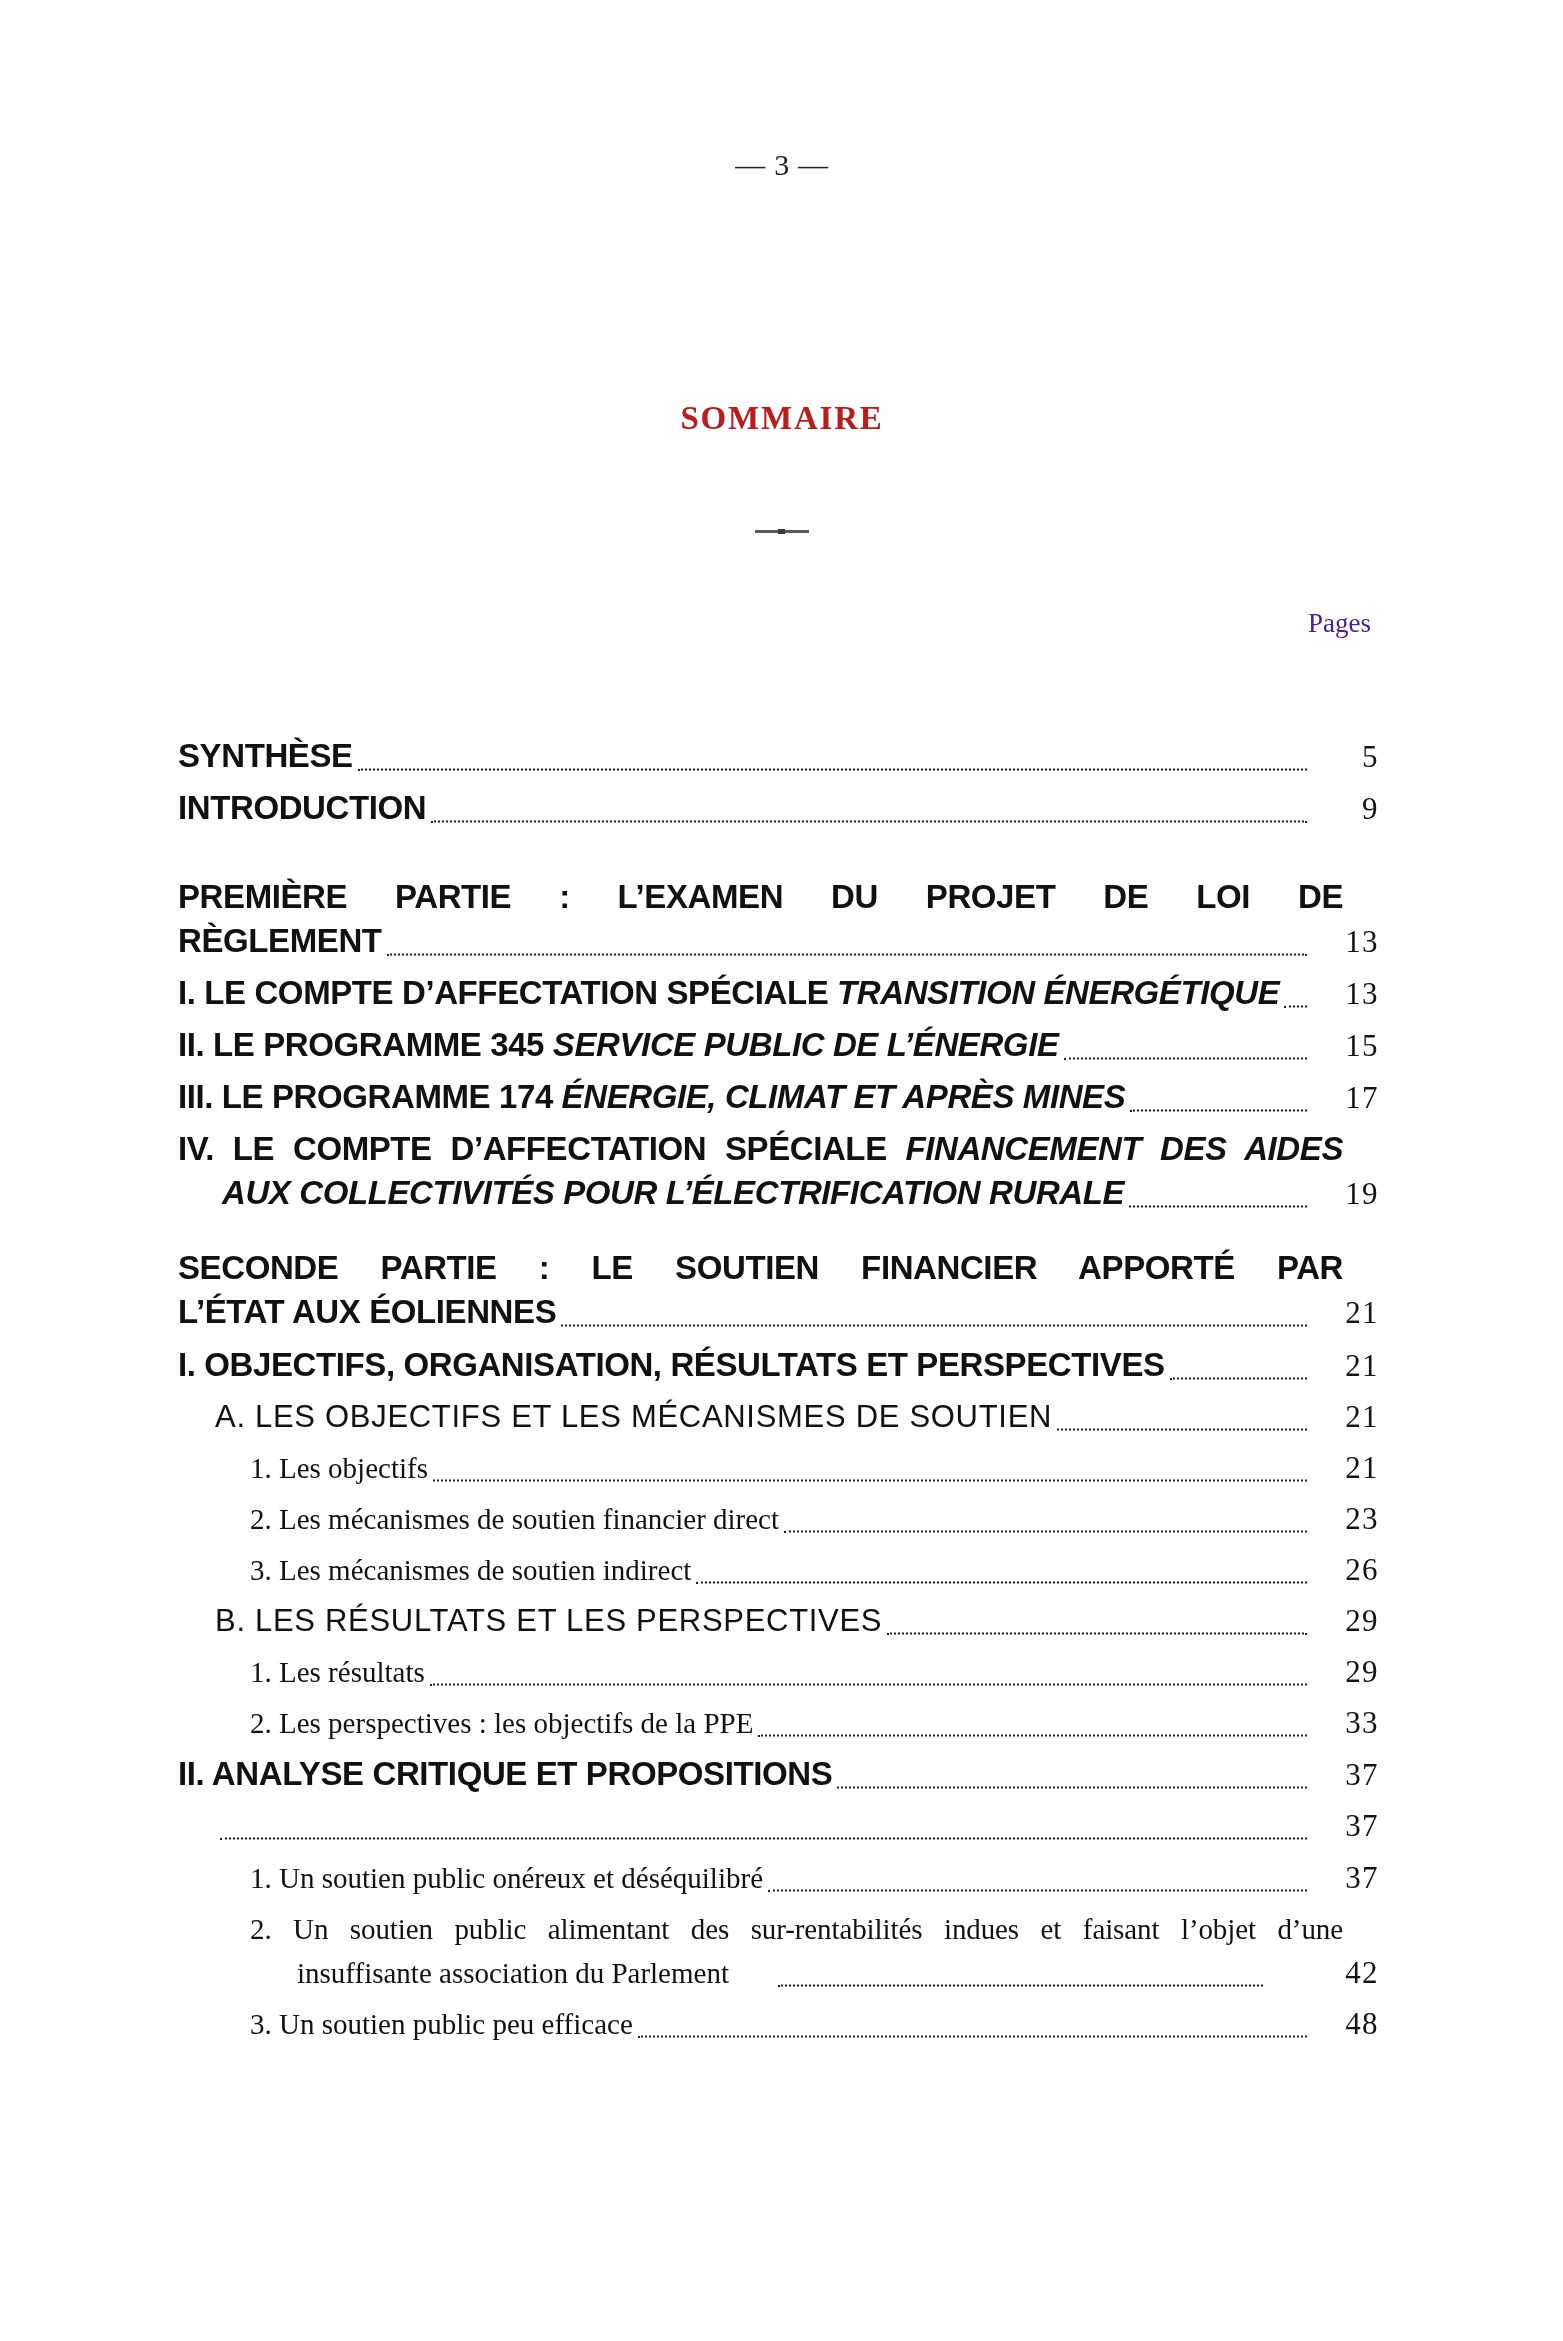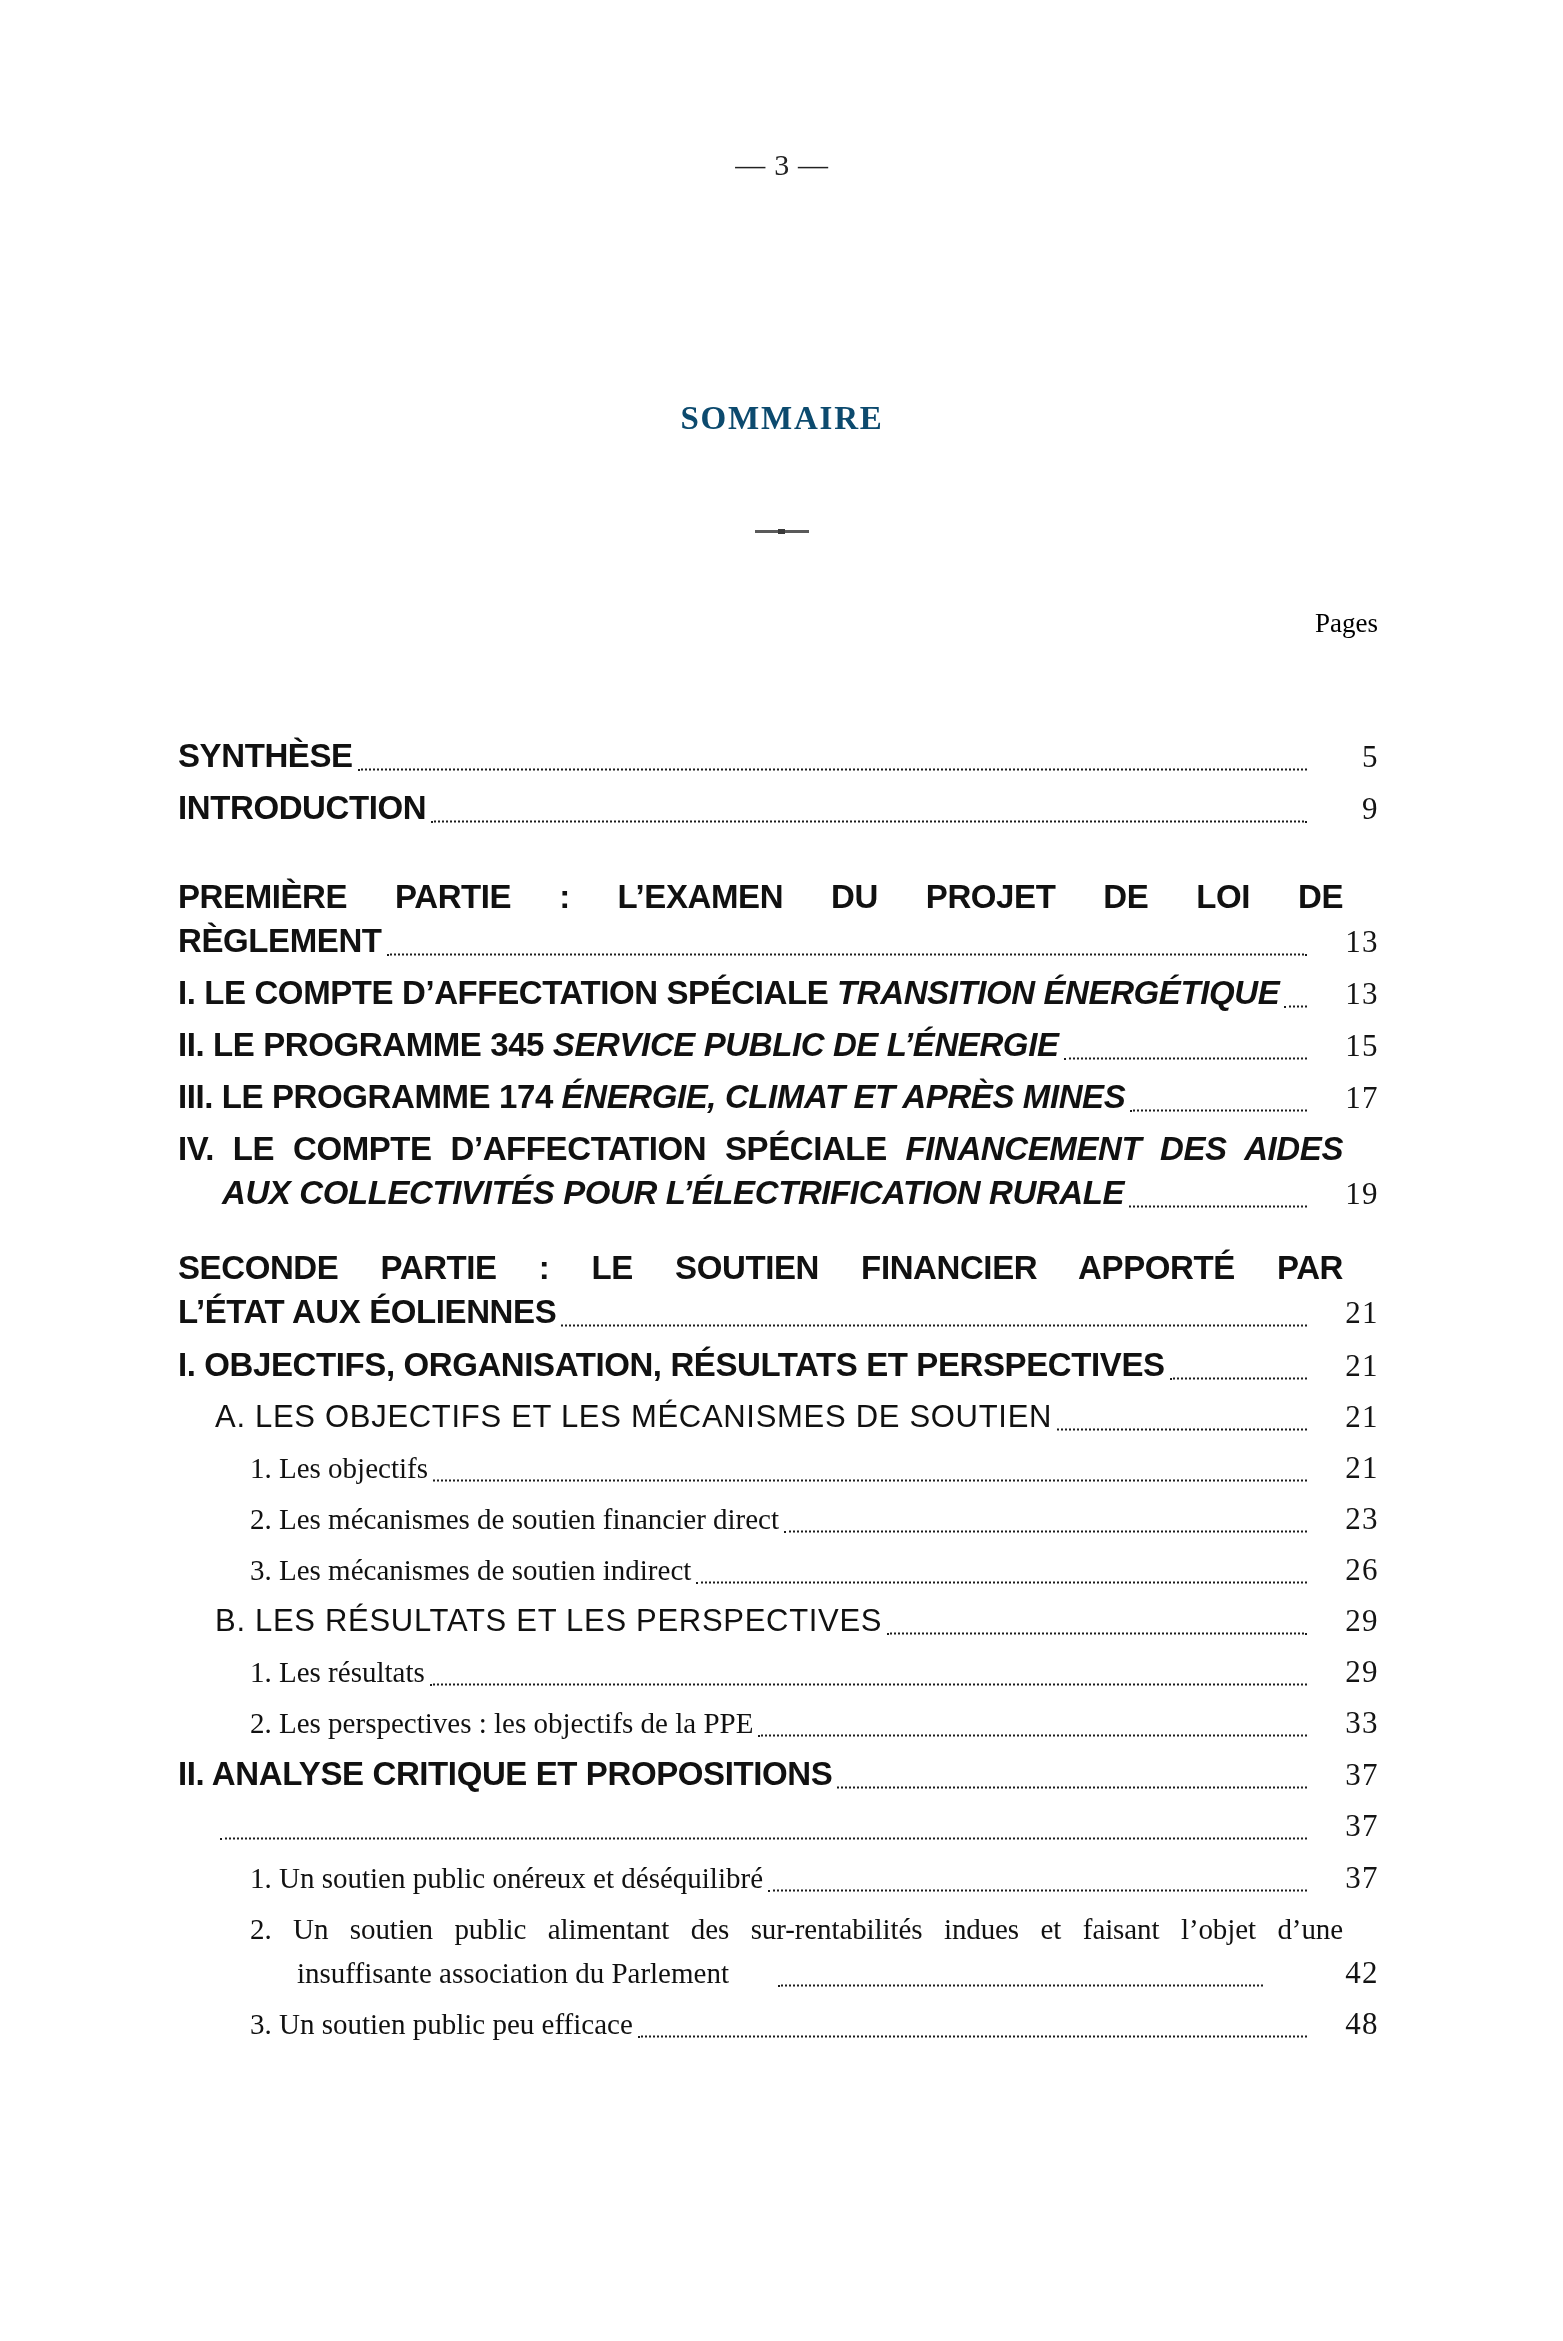--- a/index.html
+++ b/index.html
@@ -20,39 +20,39 @@
     font-family: "Liberation Serif", serif;
     font-size: 30px; color: #222;
     letter-spacing: 0.7px;
   }
 
   .doc-title {
     position: absolute; top: 400px; left: 0; width: 100%;
     text-align: center;
     font-family: "Liberation Serif", serif;
     font-weight: 700;
-    font-size: 33px; color: #0c4a6e;
+    font-size: 33px; color: #b91c1c;
     letter-spacing: 1.8px;
   }
 
   .title-divider {
     position: absolute; top: 530px; left: 50%;
     transform: translateX(-50%);
     width: 54px; height: 2.8px;
     background: #5a5a5a;
   }
   .title-divider::after {
     content: ""; position: absolute; left: 23px; top: -0.7px;
     width: 7.1px; height: 4.3px; background: #3a3a3a;
   }
 
   .pages-label {
-    position: absolute; top: 608px; right: 186px;
-    font-family: "Liberation Serif", serif;
-    font-size: 27px; color: #000000;
+    position: absolute; top: 608px; right: 193px;
+    font-family: "Liberation Serif", serif;
+    font-size: 27px; color: #4c1d95;
   }
 
   .toc {
     position: absolute; top: 734px; left: 178px; right: 185px;
   }
 
   .entry + .entry { margin-top: 7.1px; }
   .entry.gap-large { margin-top: 44px; }
   .entry.gap-medium { margin-top: 30px; }
 

